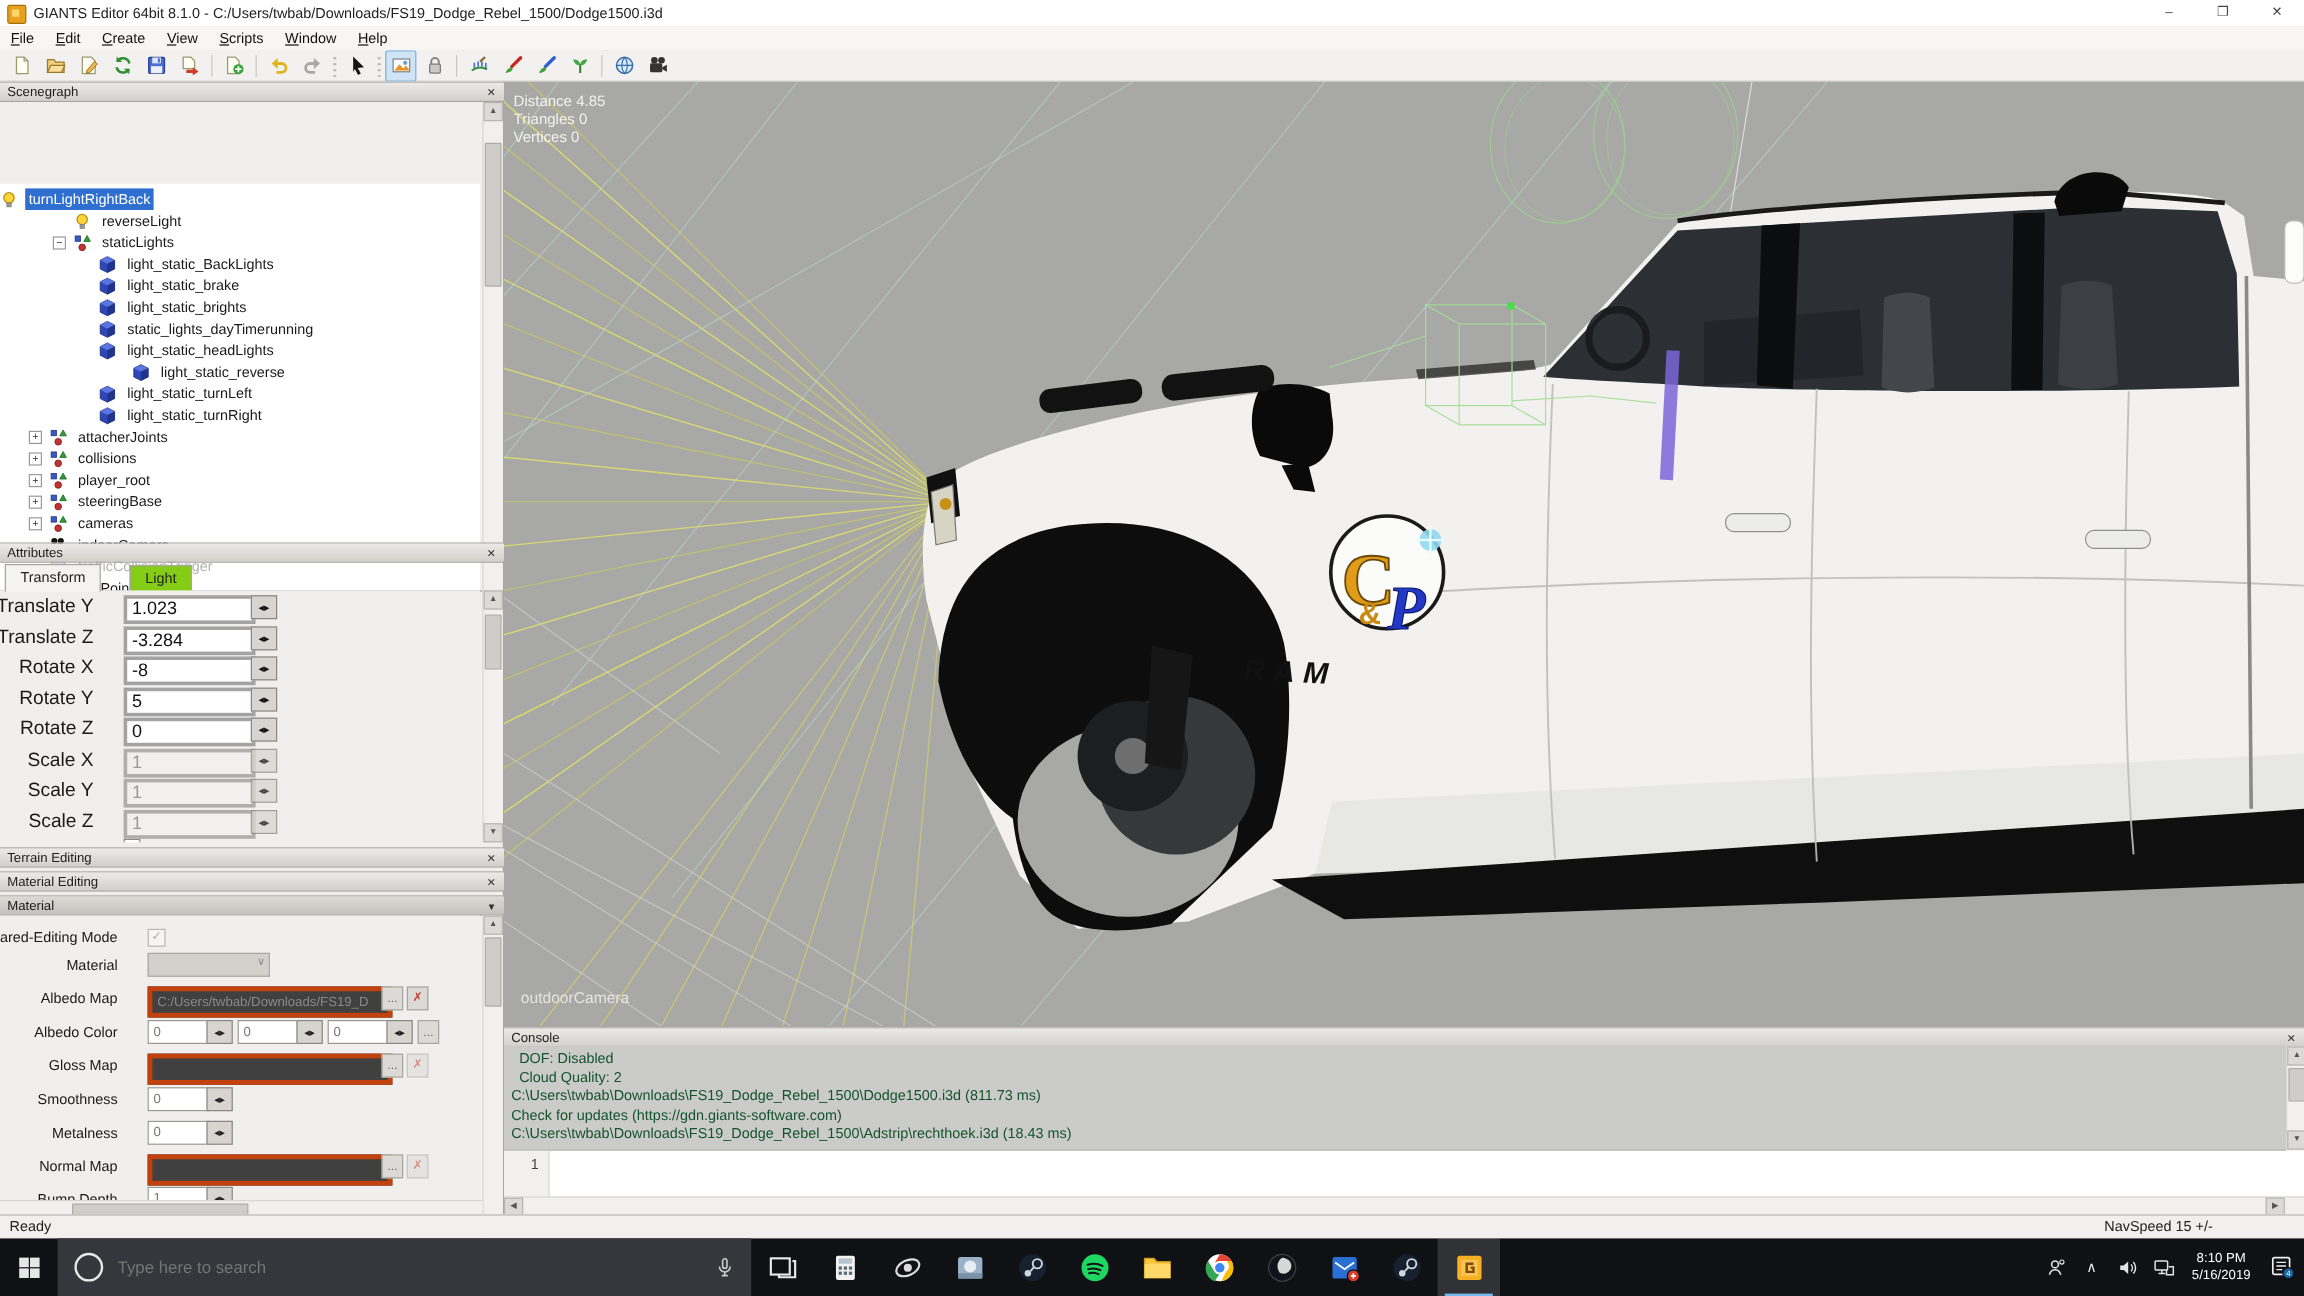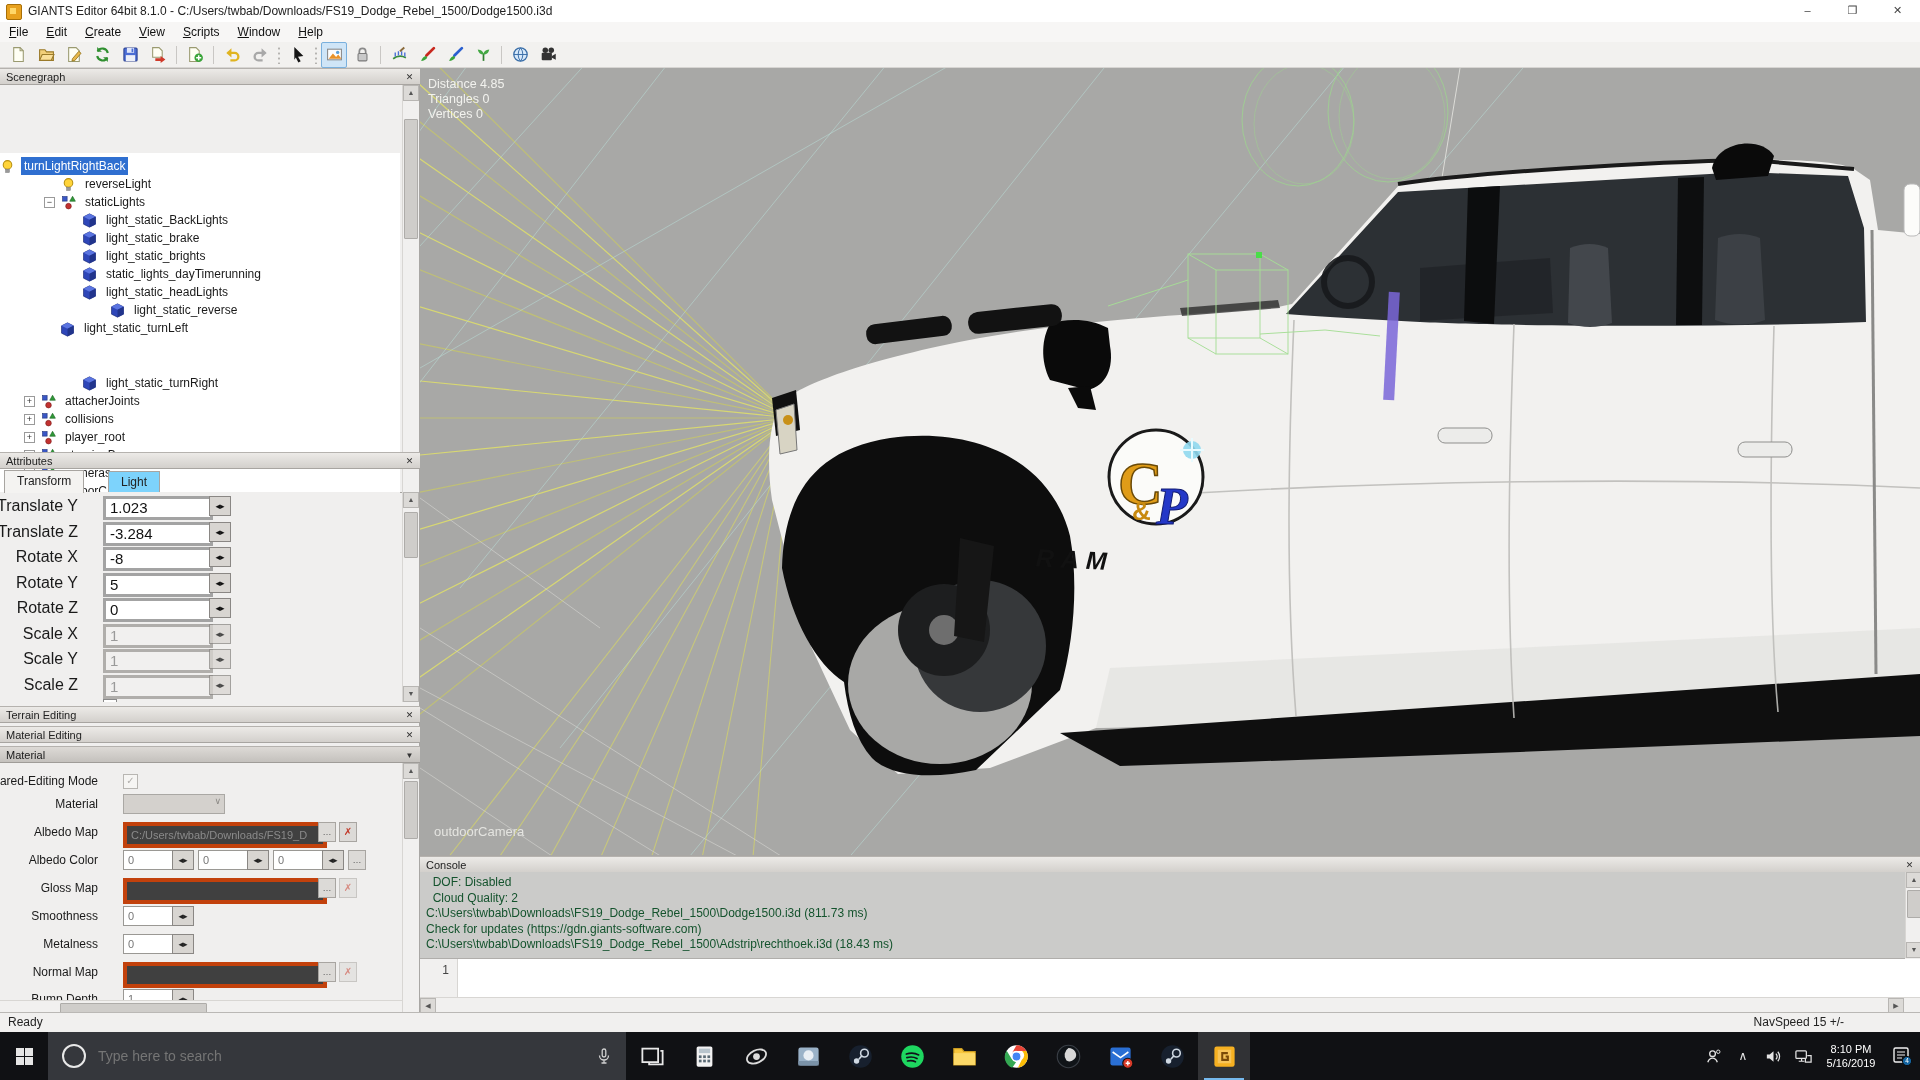--- a/index.html
+++ b/index.html
@@ -30,21 +30,21 @@
   .ticon svg{width:15px;height:15px;}
   .tlabel{font-size:12px;color:#1a1a1a;padding:0 3px;}
   .tlabel.sel{background:#2f6fd0;color:#fff;}
   .tlabel.gray{color:#b3b3b3;}
   
   .vsb{position:absolute;width:16px;background:#f1f0ef;border-left:1px solid #d8d6d3;}
   .sbarrow{position:absolute;left:0;width:16px;height:16px;background:#dcdad7;border:1px solid #b8b6b3;box-sizing:border-box;font-size:7px;text-align:center;line-height:14px;color:#555;}
   .sbthumb{position:absolute;left:1px;width:14px;background:#cfcdca;border:1px solid #aeaca9;box-sizing:border-box;border-radius:1px;}
   
   #attr-tabs{position:absolute;left:0;top:469px;width:420px;height:23px;border-bottom:1px solid #a8a5a1;}
-  .tab{position:absolute;top:2px;height:21px;line-height:20px;padding:0 12px;font-size:12px;border:1px solid #a8a5a1;border-bottom:none;background:#7dd3fc;color:#222;}
+  .tab{position:absolute;top:2px;height:21px;line-height:20px;padding:0 12px;font-size:12px;border:1px solid #a8a5a1;border-bottom:none;background:#84cc16;color:#222;}
   .tab.active{background:#f4f3f1;height:22px;top:1px;z-index:2;}
   #attr-body{position:absolute;left:0;top:492px;width:400px;height:210px;background:#f0efee;overflow:hidden;}
   .arow-label{position:absolute;right:322px;white-space:nowrap;font-size:16px;line-height:20px;color:#1a1a1a;}
   .ainput{position:absolute;left:103px;width:100px;height:18px;border:3px solid #a3a3a3;background:#fff;font-size:15px;line-height:18px;padding-left:4px;color:#111;}
   .ainput.dis{background:#f1f0ef;color:#9a9a9a;border-color:#b0aeab;}
   .spin{position:absolute;left:209px;width:22px;height:20px;background:#d8d5d1;border:1px solid #8a8784;box-sizing:border-box;font-size:9px;line-height:18px;text-align:center;color:#111;}
   
   #matbar{position:absolute;left:0;top:746px;width:420px;height:17px;background:linear-gradient(#dddad6,#c4c1bd);border-top:1px solid #b5b2ae;border-bottom:1px solid #9f9c98;font-size:11px;line-height:16px;padding-left:6px;box-sizing:border-box;}
   #mat-body{position:absolute;left:0;top:763px;width:400px;height:237px;background:#f0efee;overflow:hidden;}
   .mrow{position:absolute;left:0;width:400px;height:20px;}
@@ -307,29 +307,29 @@
           <span class="tlabel">light_static_headLights</span>
         </div>
         <div class="tree-row" style="padding-left: 110px;">
           <span class="ticon"><svg viewBox="0 0 14 14">
               <path d="M7 .8l5.6 2.8v6.8L7 13.2 1.4 10.4V3.6z" fill="#2e46b8" stroke="#1a2a74" stroke-width=".6"></path>
               <path d="M7 .8l5.6 2.8L7 6.4 1.4 3.6z" fill="#5a74e0"></path>
               <path d="M7 6.4v6.8l5.6-2.8V3.6z" fill="#21348c"></path>
             </svg></span>
           <span class="tlabel">light_static_reverse</span>
         </div>
-        <div class="tree-row" style="padding-left: 60px; align-items: flex-end;">
+        <div class="tree-row" style="padding-left: 82px;">
           <span class="ticon"><svg viewBox="0 0 14 14">
               <path d="M7 .8l5.6 2.8v6.8L7 13.2 1.4 10.4V3.6z" fill="#2e46b8" stroke="#1a2a74" stroke-width=".6"></path>
               <path d="M7 .8l5.6 2.8L7 6.4 1.4 3.6z" fill="#5a74e0"></path>
               <path d="M7 6.4v6.8l5.6-2.8V3.6z" fill="#21348c"></path>
             </svg></span>
           <span class="tlabel">light_static_turnLeft</span>
         </div>
-        <div class="tree-row" style="padding-left: 82px; margin-top: 37px;">
+        <div class="tree-row" style="padding-left: 82px;">
           <span class="ticon"><svg viewBox="0 0 14 14">
               <path d="M7 .8l5.6 2.8v6.8L7 13.2 1.4 10.4V3.6z" fill="#2e46b8" stroke="#1a2a74" stroke-width=".6"></path>
               <path d="M7 .8l5.6 2.8L7 6.4 1.4 3.6z" fill="#5a74e0"></path>
               <path d="M7 6.4v6.8l5.6-2.8V3.6z" fill="#21348c"></path>
             </svg></span>
           <span class="tlabel">light_static_turnRight</span>
         </div>
         <div class="tree-row" style="padding-left: 24px;">
           <span class="texp">+</span>
           <span class="ticon"><svg viewBox="0 0 14 14">

